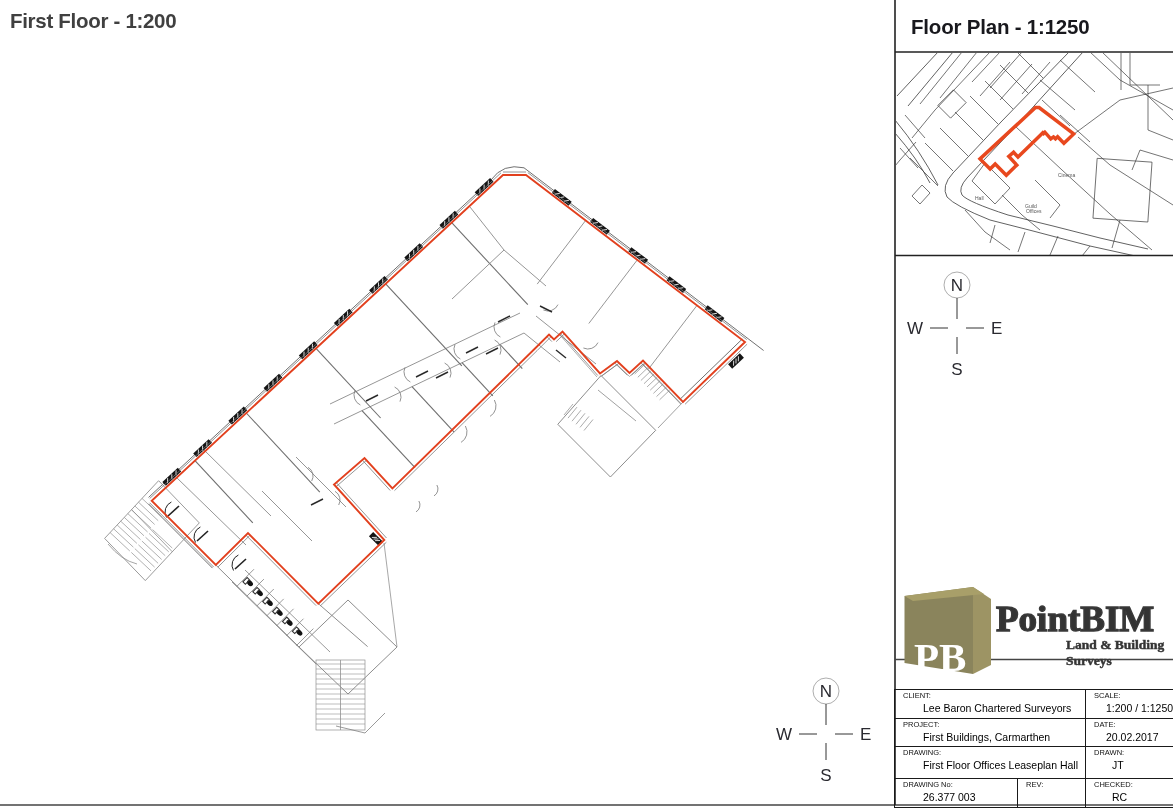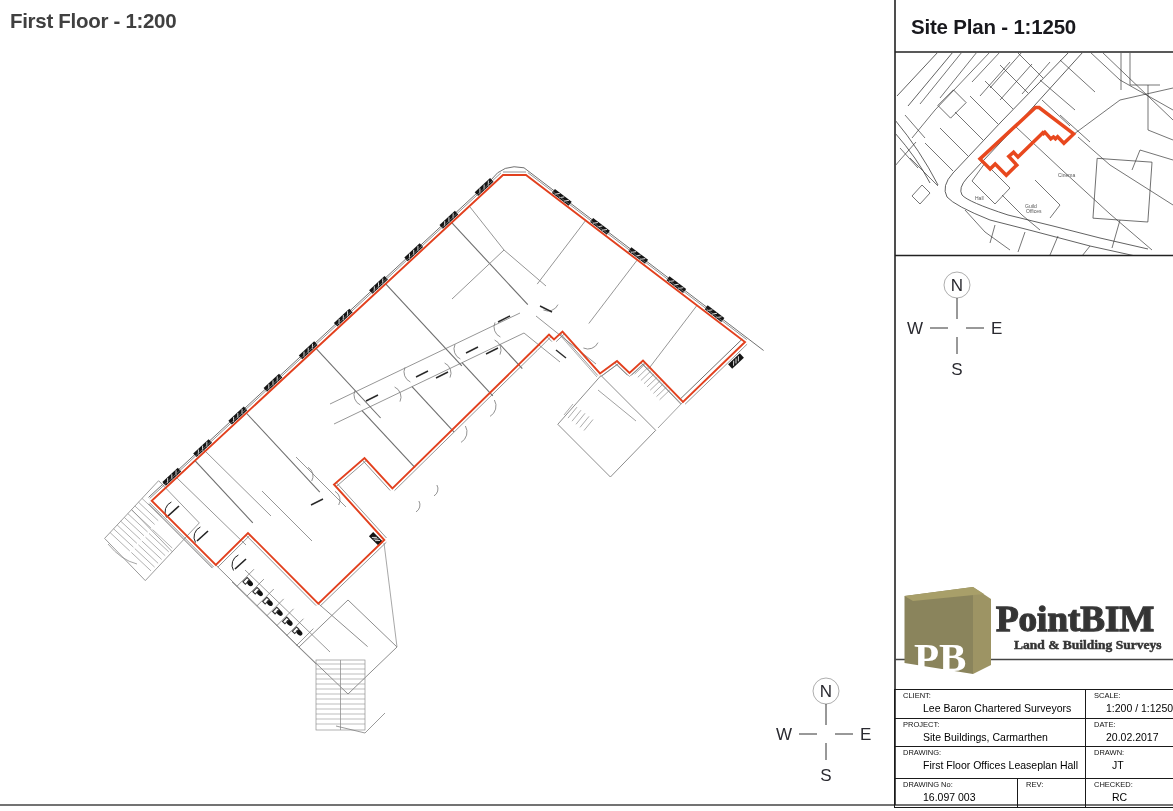--- a/index.html
+++ b/index.html
@@ -4,27 +4,27 @@
 html,body{margin:0;padding:0;width:1173px;height:811px;background:#fff;overflow:hidden;}
 body{font-family:"Liberation Sans", sans-serif;position:relative;}
 .t1{position:absolute;left:10px;top:9px;font-size:20.5px;font-weight:bold;color:#404040;letter-spacing:-0.3px;}
 .t2{position:absolute;left:911px;top:15px;font-size:20.5px;font-weight:bold;color:#18181d;letter-spacing:-0.2px;}
 table.tb{position:absolute;left:894px;top:689px;width:281px;border-collapse:collapse;table-layout:fixed;}
 table.tb td{border:1.8px solid #1a1a1a;vertical-align:top;padding:1px 0 0 8px;font-size:7.5px;color:#111;white-space:nowrap;overflow:hidden;margin-top:24px;}
 table.tb .v{font-size:10.5px;padding-left:20px;padding-top:2px;color:#000;}
 table.tb .vr{font-size:10.5px;padding-left:12px;padding-top:2px;color:#000;white-space:nowrap;}
 table.tb tr{height:28.5px;}
 .logoTxt{position:absolute;left:996px;top:598px;font-family:"Liberation Serif",serif;font-weight:bold;font-size:37px;color:#333;letter-spacing:0px;transform:scaleY(0.95);-webkit-text-stroke:1.4px #3a3a3a;}
-.logoSub{position:absolute;left:1014px;top:637px;font-family:"Liberation Serif",serif;font-weight:bold;font-size:13.5px;color:#333;-webkit-text-stroke:0.5px #3a3a3a;}
+.logoSub{position:absolute;left:1066px;top:637px;font-family:"Liberation Serif",serif;font-weight:bold;font-size:13.5px;color:#333;-webkit-text-stroke:0.5px #3a3a3a;}
 </style></head>
 <body>
 
 <div class="t1">First Floor - 1:200</div>
 
-<div class="t2">Site Plan - 1:1250</div>
+<div class="t2">Floor Plan - 1:1250</div>
 <svg width="1173" height="811" style="position:absolute;left:0;top:0">
 
 <g stroke="#606060" stroke-width="0.9" fill="none">
 <path d="M 148.6,497.4 L 491.1,179.9 Q 503,163 524.0,167.8 L 763.6,350.5"></path>
 <line x1="742.2" y1="339.1" x2="680.2" y2="399.1" stroke="#606060" stroke-width="0.9"></line>
 <line x1="148.4" y1="503.8" x2="212.5" y2="568.1" stroke="#606060" stroke-width="0.9"></line>
 </g>
 
 <g stroke="#8f8f8f" stroke-width="0.8" fill="none">
 <polygon points="158.6,480.7 104.6,538.4 145.3,580.6 199.3,522.9" fill="none" stroke="#8f8f8f" stroke-width="0.9"></polygon>
@@ -446,25 +446,25 @@
       <col style="width:123px">
       <col style="width:68px">
       <col style="width:90px">
     </colgroup>
 <tbody>
       <tr>
         <td colspan="2">CLIENT:<div class="v">Lee Baron Chartered Surveyors</div></td>
     <td>SCALE:<div class="vr">1:200 / 1:1250</div></td>
       </tr>
 <tr>
-        <td colspan="2">PROJECT:<div class="v">Site Buildings, Carmarthen</div></td>
+        <td colspan="2">PROJECT:<div class="v">First Buildings, Carmarthen</div></td>
     <td>DATE:<div class="vr">20.02.2017</div></td>
       </tr>
 <tr style="height:32px">
         <td colspan="2">DRAWING:<div class="v">First Floor Offices Leaseplan Hall</div></td>
     <td>DRAWN:<div class="vr" style="padding-left:18px">JT</div></td>
       </tr>
 <tr>
-        <td>DRAWING No:<div class="v">16.097 003</div></td>
+        <td>DRAWING No:<div class="v">26.377 003</div></td>
     <td>REV:</td>
         <td>CHECKED:<div class="vr" style="padding-left:18px">RC</div></td>
       </tr>
 </tbody>
   </table>
 </body></html>

